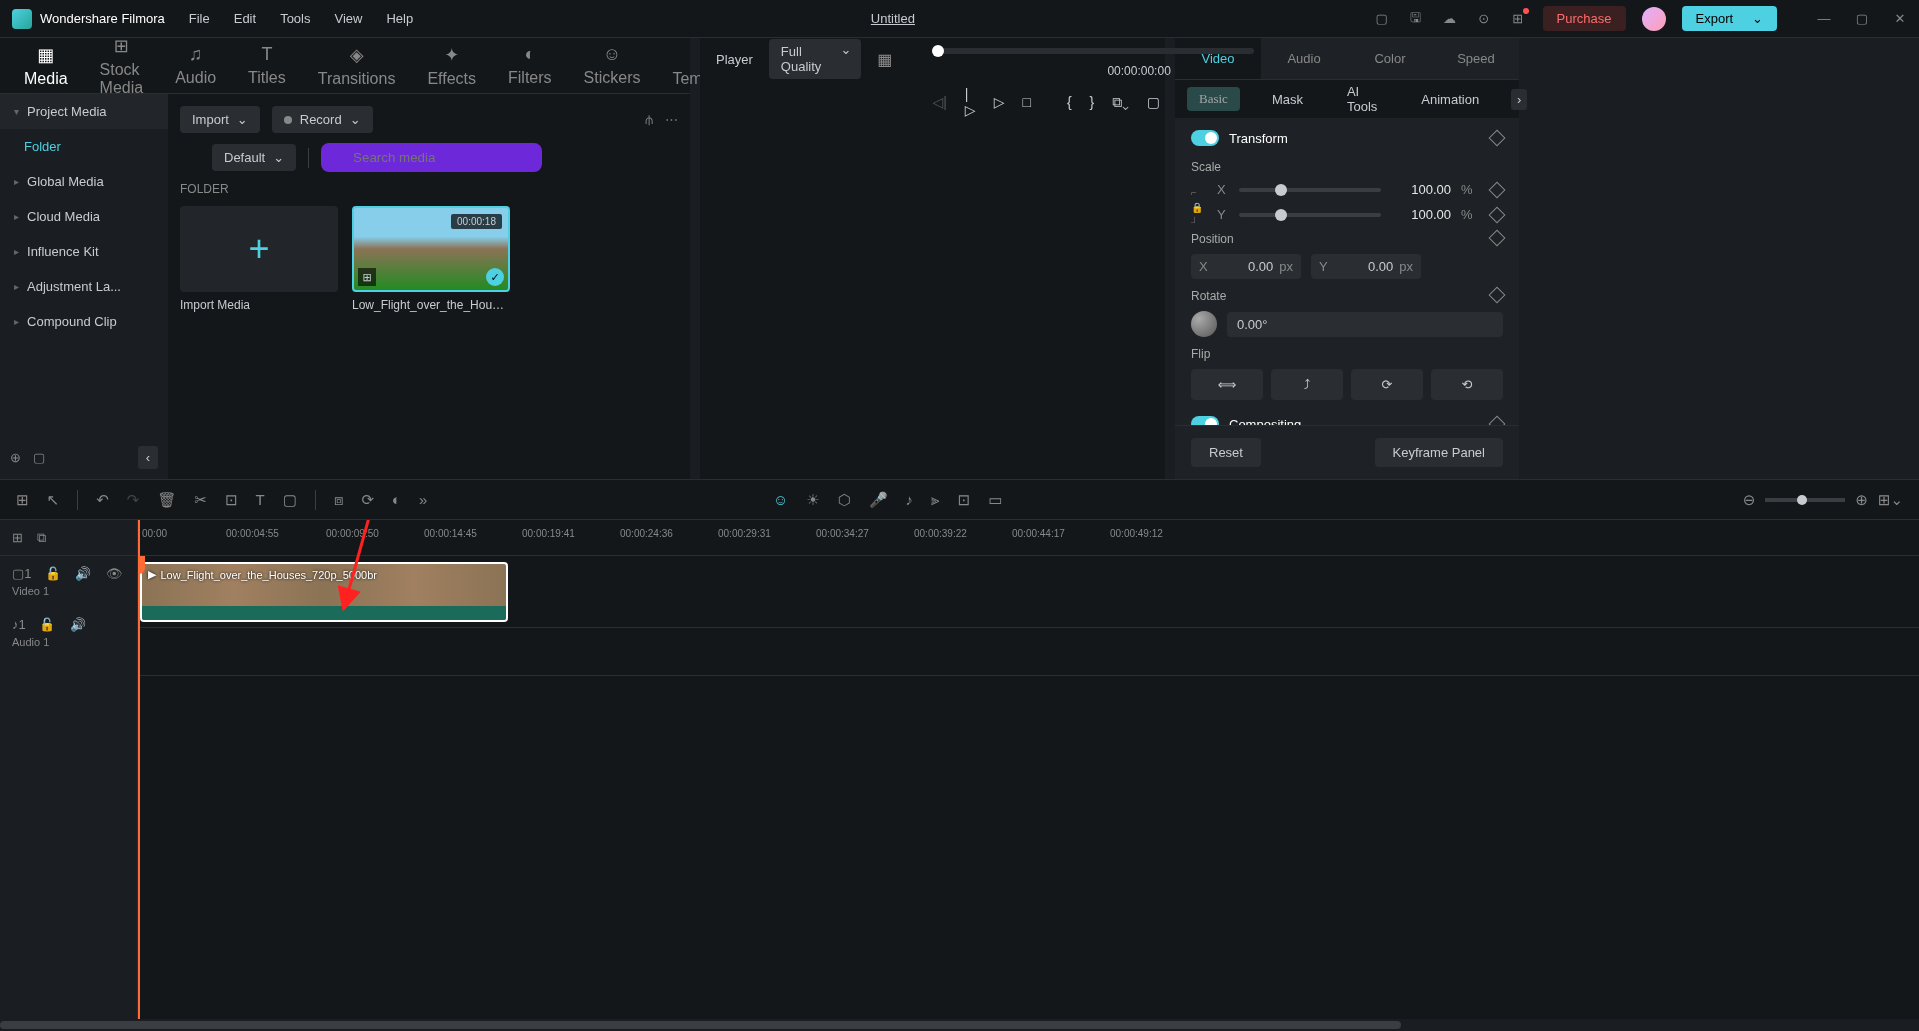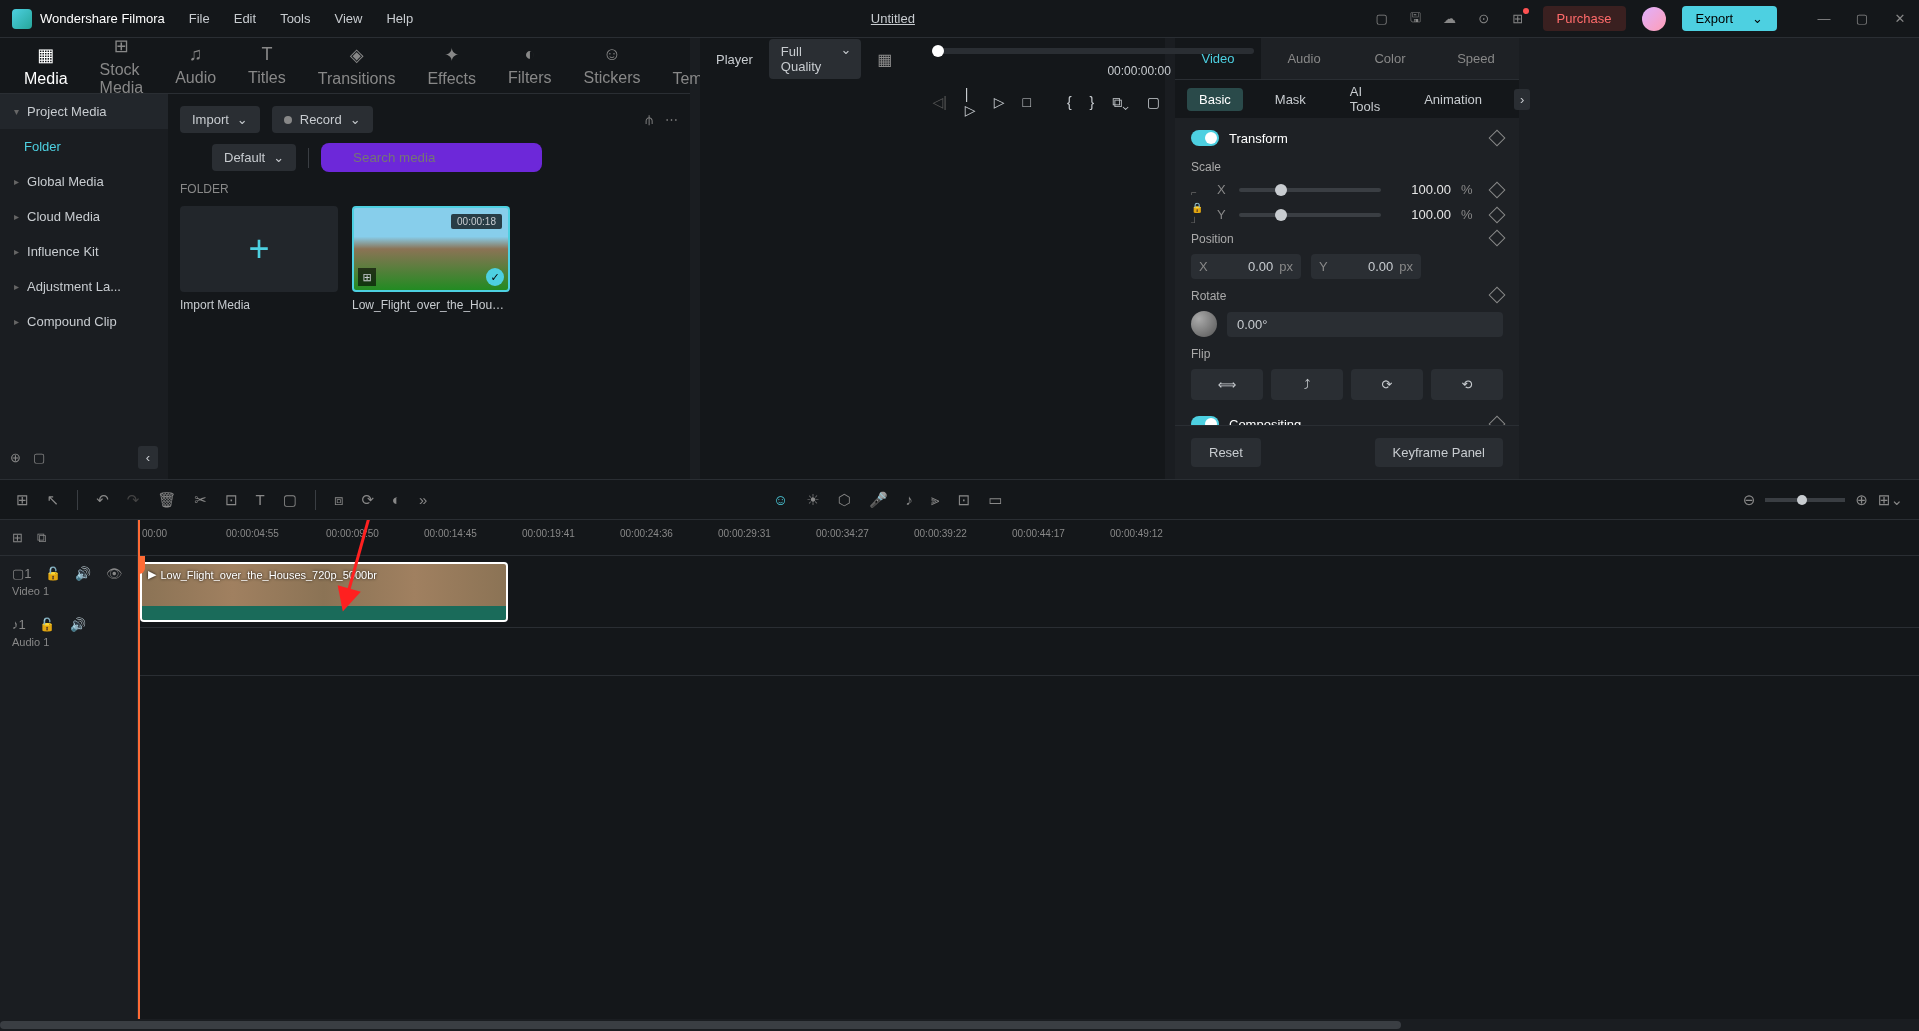--- a/index.html
+++ b/index.html
@@ -83,21 +83,21 @@
 .play-btn.disabled { color: #555; }
 .play-spacer { flex: 1; }
 
 
 .props-panel { width: 344px; background: #1e2125; display: flex; flex-direction: column; }
 .props-tabs { height: 42px; display: flex; border-bottom: 1px solid #2a2e33; }
 .props-tab { flex: 1; display: flex; align-items: center; justify-content: center; cursor: pointer; color: #888; }
 .props-tab.active { background: #14171a; color: #4dd0e1; }
 .props-subtabs { height: 38px; display: flex; align-items: center; padding: 0 12px; gap: 20px; background: #14171a; }
 .props-subtab { padding: 4px 12px; cursor: pointer; color: #c8ccd0; border-radius: 4px; }
-.props-subtab.active { background: #2a4a4a; color: #ffffff; }
+.props-subtab.active { background: #2a4a4a; color: #a3a3a3; font-family: Liberation Serif, serif; }
 .props-subtab-arrow { margin-left: auto; background: #2a2e33; padding: 3px 6px; border-radius: 3px; cursor: pointer; }
 
 .props-body { flex: 1; overflow-y: auto; padding: 12px 16px; }
 .prop-section-hdr { display: flex; align-items: center; gap: 10px; margin-bottom: 14px; }
 .toggle { width: 28px; height: 16px; background: #4dd0e1; border-radius: 8px; position: relative; cursor: pointer; }
 .toggle::after { content: ''; position: absolute; right: 2px; top: 2px; width: 12px; height: 12px; background: #fff; border-radius: 50%; }
 .diamond { margin-left: auto; width: 12px; height: 12px; transform: rotate(45deg); border: 1.5px solid #888; cursor: pointer; }
 .prop-label { color: #aaa; font-size: 12px; margin-bottom: 8px; }
 .prop-row { display: flex; align-items: center; gap: 10px; margin-bottom: 10px; }
 .axis-label { width: 16px; text-align: center; color: #888; }

